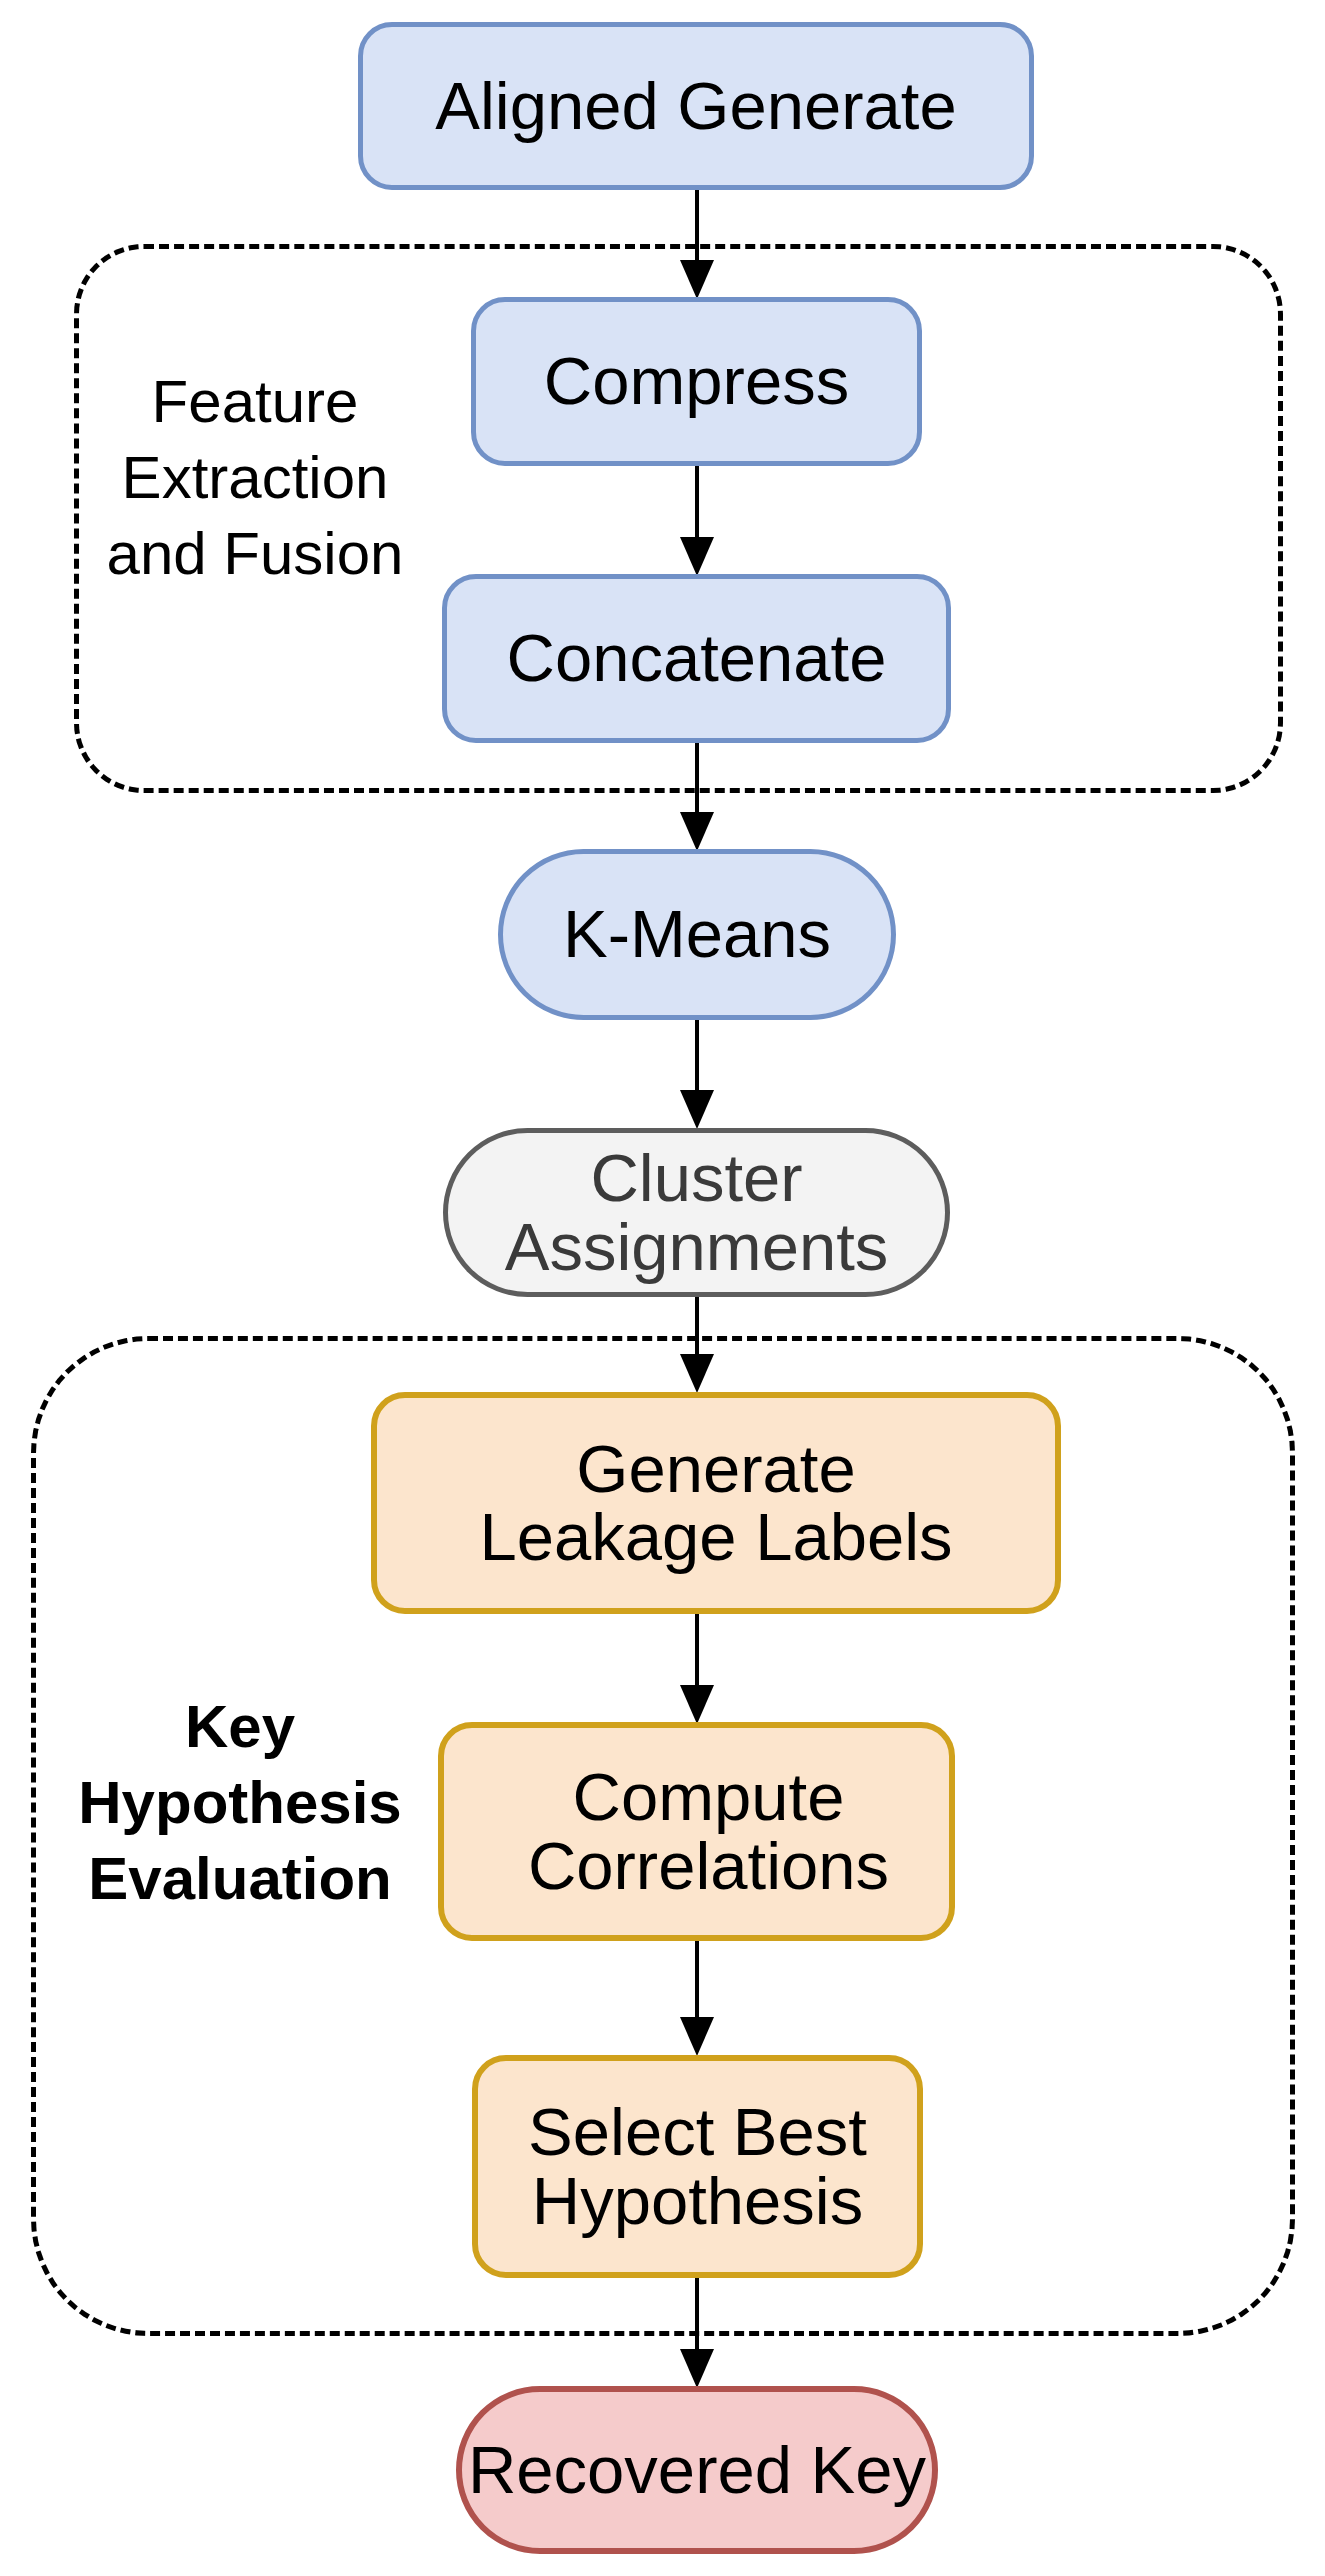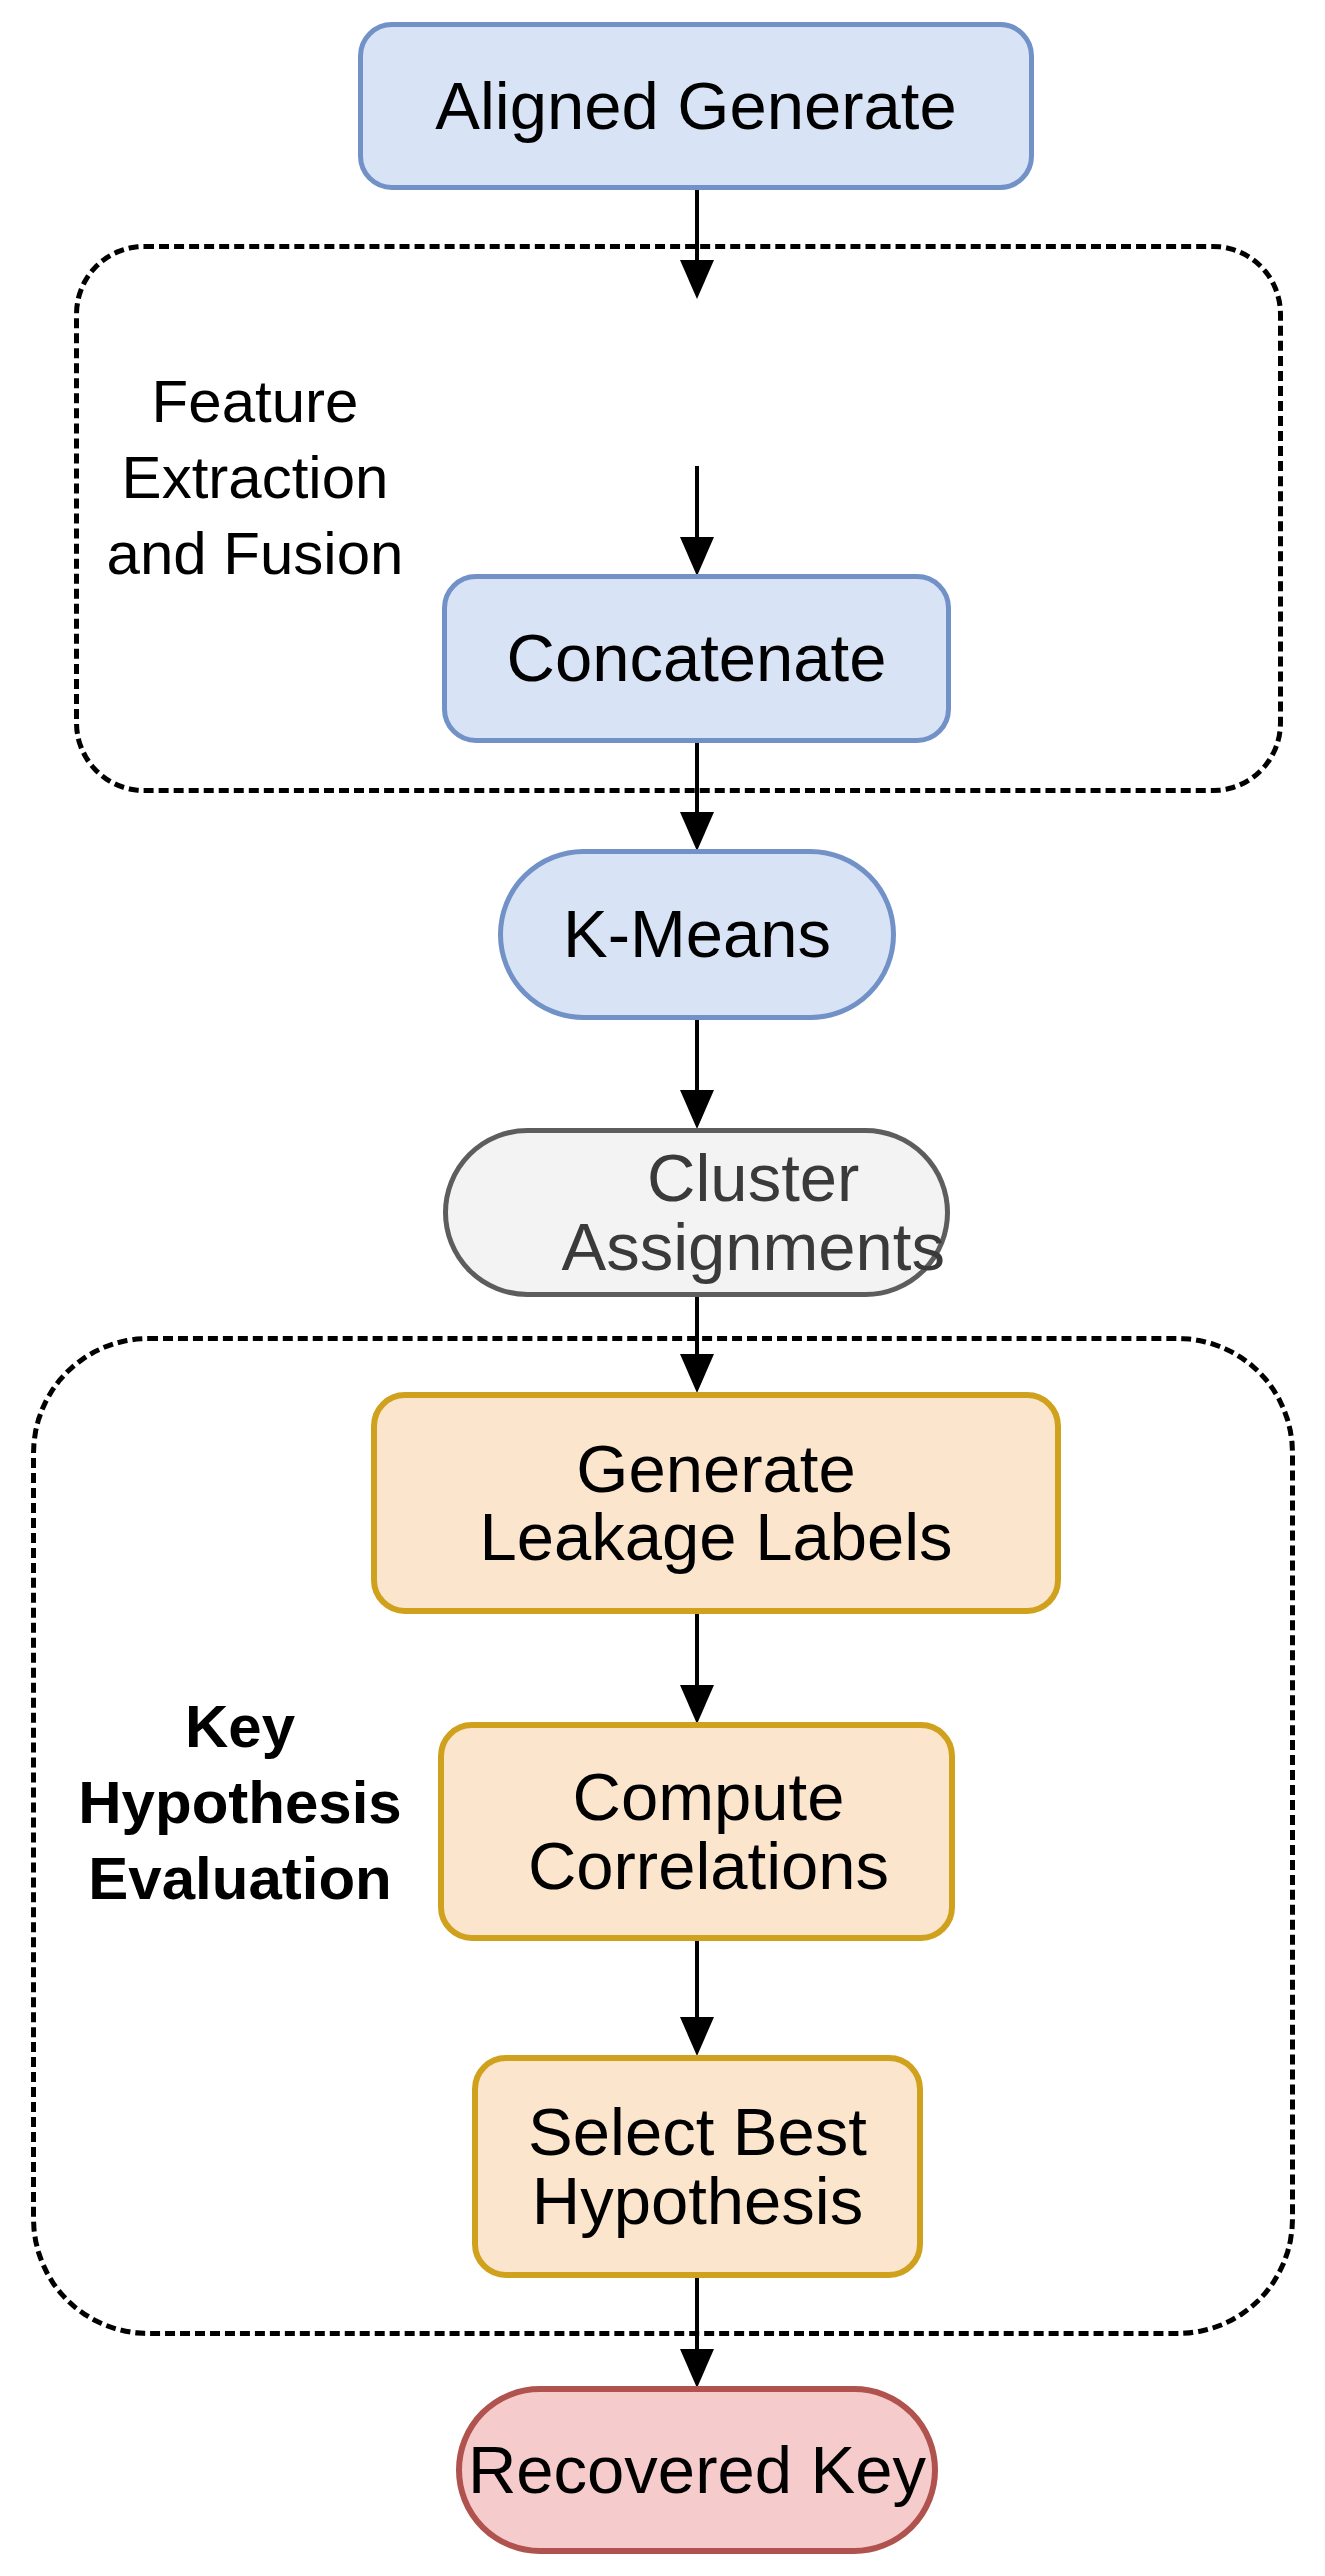--- a/index.html
+++ b/index.html
@@ -44,21 +44,21 @@
   .node .label {
     white-space: pre-line;
     font-size: 67px;
     line-height: 1.02;
     color: var(--text-color, #000);
   }
   .node.rect    { border-radius: 34px; }
   .node.stadium { border-radius: 86px; }
 
   .node.blue   { background: var(--blue-fill);   border: 5.5px solid var(--blue-border); }
-  .node.gray   { background: var(--gray-fill);   border: 5.5px solid var(--gray-border); justify-content: flex-end; }
+  .node.gray   { background: var(--gray-fill);   border: 5.5px solid var(--gray-border); }
   .node.gray .label { color: var(--gray-text); }
   .node.orange { background: var(--orange-fill); border: 6.3px solid var(--orange-border); }
   .node.red    { background: var(--red-fill);    border: 6.3px solid var(--red-border); }
 
   
   .arrow {
     position: absolute;
     width: 0;
   }
   .arrow-line {
@@ -125,20 +125,23 @@
   </div>
   <div class="arrow" style="left:697px; top:2278px; height:110px;">
     <div class="arrow-line"></div>
     <div class="arrow-head"></div>
   </div>
 
   <div class="node blue rect" style="left:358px; top:22px; width:676px; height:168px;">
     <span class="label">Aligned Generate</span>
   </div>
 
+  <div class="node blue rect" style="left:471px; top:297px; width:451px; height:169px;">
+    <span class="label">Compress</span>
+  </div>
 
   <div class="node blue stadium" style="left:498px; top:849px; width:398px; height:171px;">
     <span class="label">K-Means</span>
   </div>
 
   <div class="node blue rect" style="left:442px; top:574px; width:509px; height:169px;">
     <span class="label">Concatenate</span>
   </div>
 
   <div class="node gray stadium" style="left:443px; top:1128px; width:507px; height:169px;">

